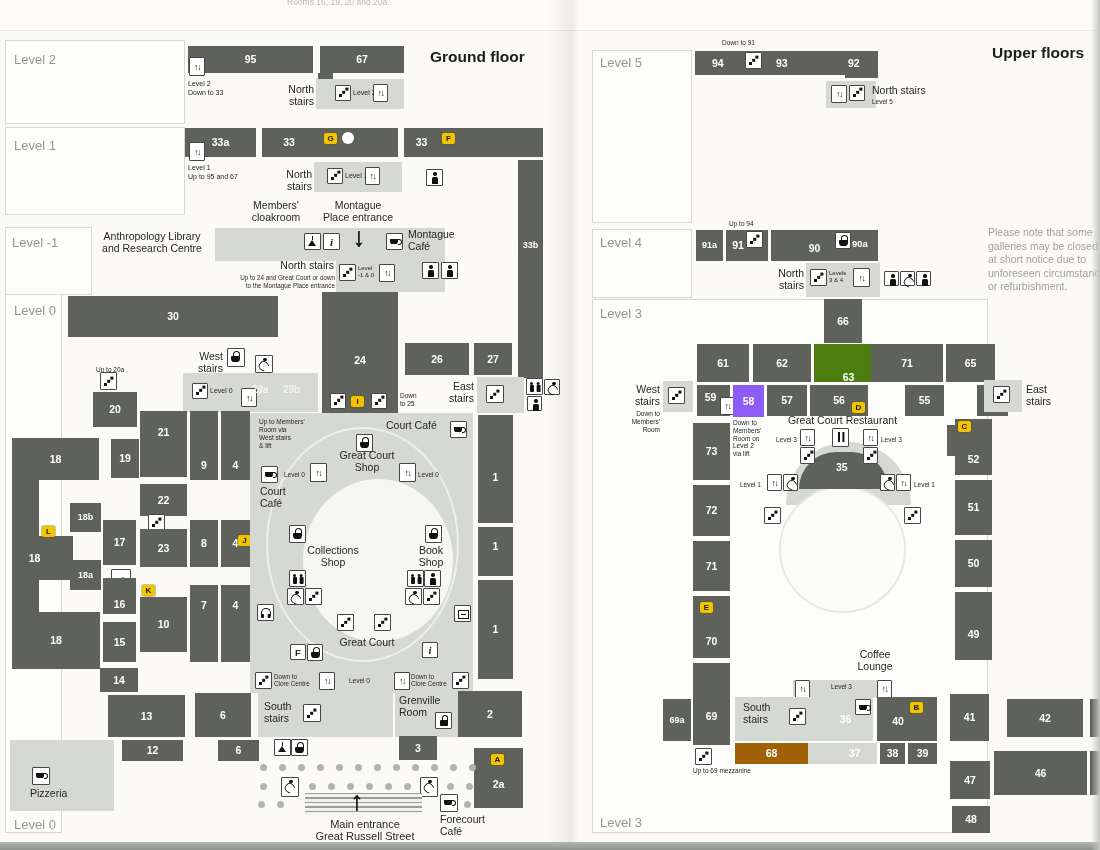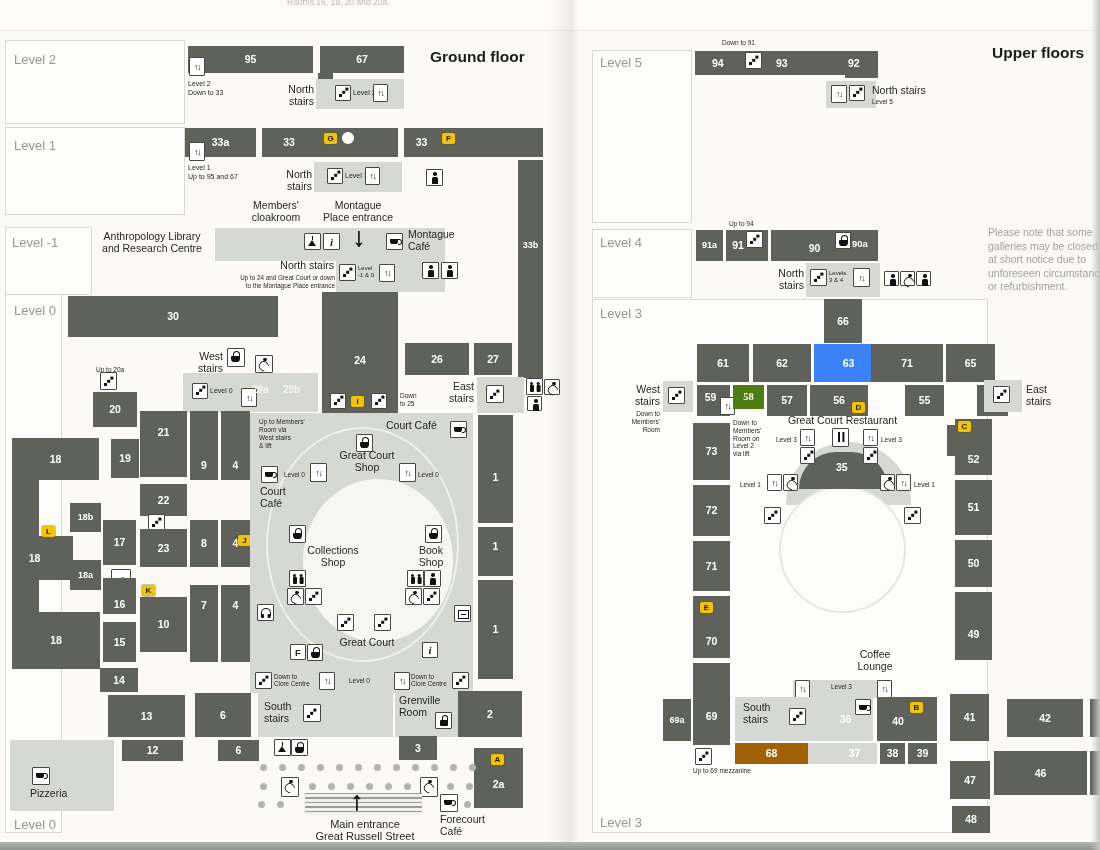--- a/index.html
+++ b/index.html
@@ -414,34 +414,34 @@
       <div class="it ib ic-person" style="left: 916px; top: 271px; width: 15px; height: 15px;"></div>
       <div class="it room" style="left: 824px; top: 299px; width: 38px; height: 44px; background: rgb(94, 98, 90);">
         <span>66</span>
       </div>
       <div class="it room" style="left: 697px; top: 344px; width: 52px; height: 38px; background: rgb(94, 98, 90);">
         <span>61</span>
       </div>
       <div class="it room" style="left: 753px; top: 344px; width: 58px; height: 38px; background: rgb(94, 98, 90);">
         <span>62</span>
       </div>
-      <div class="it room" style="left: 814px; top: 344px; width: 69px; height: 38px; background: #3b82f6;">
+      <div class="it room" style="left: 814px; top: 344px; width: 69px; height: 38px; background: #4d7c0f; align-items: flex-end;">
         <span>63</span>
       </div>
       <div class="it room" style="left: 871px; top: 344px; width: 72px; height: 38px; background: rgb(94, 98, 90);">
         <span>71</span>
       </div>
       <div class="it room" style="left: 946px; top: 344px; width: 49px; height: 38px; background: rgb(94, 98, 90);">
         <span>65</span>
       </div>
       <div class="it room" style="left: 697px; top: 385px; width: 33px; height: 31px; background: rgb(94, 98, 90);">
         <span style="transform: translate(-3px, -3px);">59</span>
       </div>
       <div class="it ib ic-lift" style="left: 720px; top: 397px; width: 15px; height: 18px;"></div>
-      <div class="it room" style="left: 733px; top: 385px; width: 31px; height: 24px; background: #4d7c0f; font-family: Liberation Serif, serif;">
+      <div class="it room" style="left: 733px; top: 385px; width: 31px; height: 32px; background: #8b5cf6;">
         <span>58</span>
       </div>
       <div class="it room" style="left: 767px; top: 385px; width: 40px; height: 31px; background: rgb(94, 98, 90);">
         <span>57</span>
       </div>
       <div class="it room" style="left: 810px; top: 385px; width: 58px; height: 31px; background: rgb(94, 98, 90);">
         <span>56</span>
       </div>
       <div class="it badge" style="left: 852px; top: 402px; width: 13px; height: 11px;">D</div>
       <div class="it room" style="left: 905px; top: 385px; width: 39px; height: 31px; background: rgb(94, 98, 90);">

